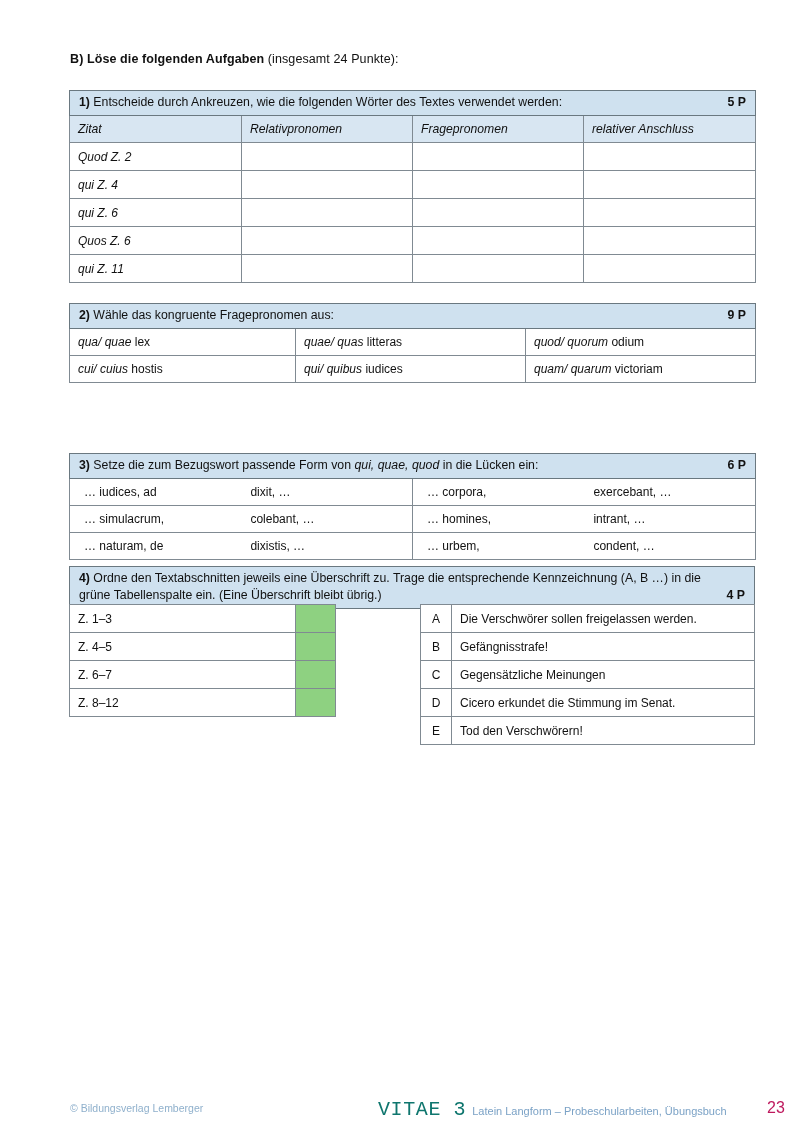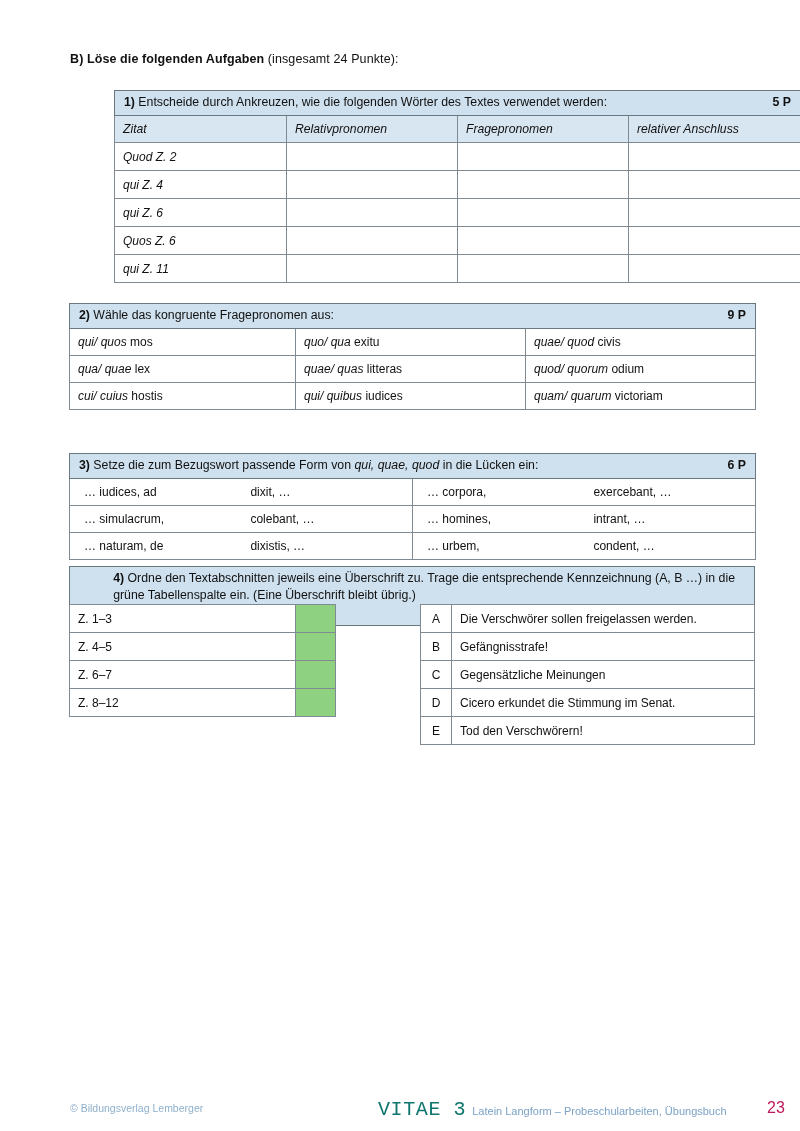--- a/index.html
+++ b/index.html
@@ -93,21 +93,21 @@
     font-size: 12.2px;
   }
 
   .body-row td {
     height: 27px;
   }
 
   .it { font-style: italic; }
 
   
-  #table1 { top: 90px; margin-left: 45px; }
+  #table1 { top: 90px; }
 
   
   #table2 { top: 303px; }
   #table2 .body-row td { height: 26px; }
 
   
   #table3 { top: 453px; }
   #table3 .body-row td { height: 26px; padding: 0; }
   .fill-cell {
     display: flex;
@@ -120,21 +120,20 @@
   .fill-a { width: 52%; }
   .fill-b { width: 48%; }
 
   
   #table4head {
     top: 566px;
   }
   #table4head .task-bar-inner {
     align-items: flex-end;
     padding: 3px 9px 4px 9px;
-    flex-direction: column;
   }
 
   .t4-left {
     position: absolute;
     left: 69px;
     top: 604px;
     width: 267px;
     border-collapse: collapse;
     table-layout: fixed;
     font-size: 12px;
@@ -293,25 +292,20 @@
     <tbody>
         <tr>
       <td class="task-bar" colspan="3">
         <div class="task-bar-inner">
           <div class="task-bar-text">
             <span class="num">2)</span><span> Wähle das kongruente Fragepronomen aus:</span>
           </div>
           <div class="task-points">9 P</div>
         </div>
       </td>
-    </tr>
-    <tr class="body-row">
-      <td><span class="it">qui/ quos</span><span> mos</span></td>
-      <td><span class="it">quo/ qua</span><span> exitu</span></td>
-      <td><span class="it">quae/ quod</span><span> civis</span></td>
     </tr>
     <tr class="body-row">
       <td><span class="it">qua/ quae</span><span> lex</span></td>
       <td><span class="it">quae/ quas</span><span> litteras</span></td>
       <td><span class="it">quod/ quorum</span><span> odium</span></td>
     </tr>
     <tr class="body-row">
       <td><span class="it">cui/ cuius</span><span> hostis</span></td>
       <td><span class="it">qui/ quibus</span><span> iudices</span></td>
       <td><span class="it">quam/ quarum</span><span> victoriam</span></td>

